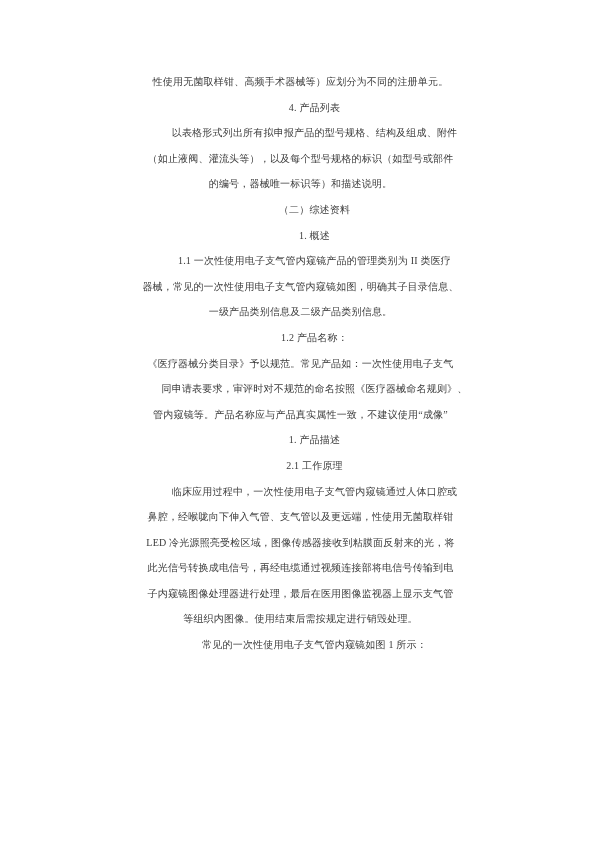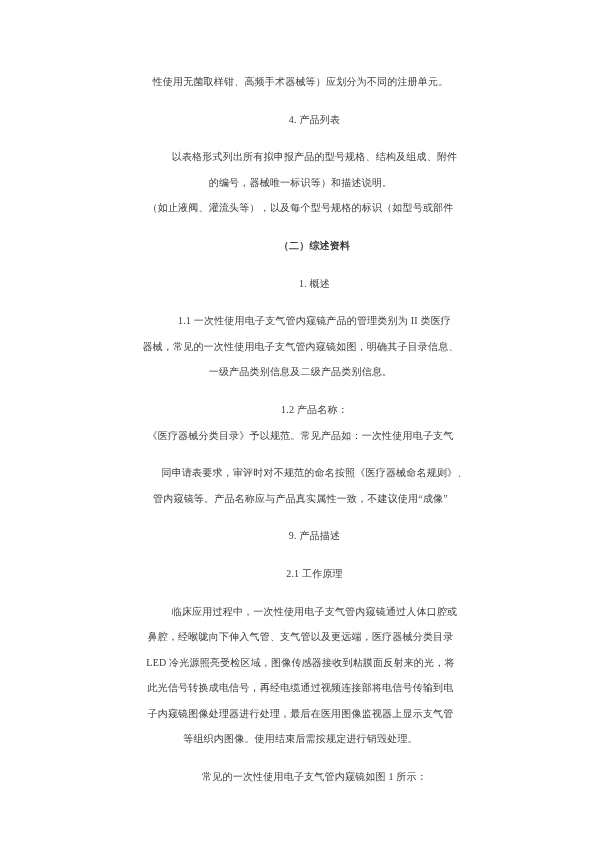--- a/index.html
+++ b/index.html
@@ -30,48 +30,47 @@
     height: 25.6px;
     line-height: 25.6px;
     font-size: 10px;
     letter-spacing: 0.2px;
     white-space: nowrap;
     color: var(--text-color);
     text-align: center;
   }
   .line.indent {
     padding-left: 28px;
-    margin-top: 12px;
   }
   .line.bold {
-    font-weight: 700;
+    font-weight: 400;
   }
 </style>
 </head>
 <body>
 
 <div class="page">
   <div class="doc-body" id="doc-body">
       <div class="line">性使用无菌取样钳、高频手术器械等）应划分为不同的注册单元。</div>
       <div class="line indent">4. 产品列表</div>
       <div class="line indent">以表格形式列出所有拟申报产品的型号规格、结构及组成、附件</div>
+      <div class="line">（如止液阀、灌流头等），以及每个型号规格的标识（如型号或部件</div>
       <div class="line">的编号，器械唯一标识等）和描述说明。</div>
-      <div class="line">（如止液阀、灌流头等），以及每个型号规格的标识（如型号或部件</div>
       <div class="line indent bold">（二）综述资料</div>
       <div class="line indent">1. 概述</div>
       <div class="line indent">1.1 一次性使用电子支气管内窥镜产品的管理类别为 II 类医疗</div>
       <div class="line">器械，常见的一次性使用电子支气管内窥镜如图，明确其子目录信息、</div>
       <div class="line">一级产品类别信息及二级产品类别信息。</div>
       <div class="line indent">1.2 产品名称：</div>
       <div class="line">《医疗器械分类目录》予以规范。常见产品如：一次性使用电子支气</div>
       <div class="line indent">同申请表要求，审评时对不规范的命名按照《医疗器械命名规则》、</div>
       <div class="line">管内窥镜等。产品名称应与产品真实属性一致，不建议使用“成像”</div>
-      <div class="line indent">9. 产品描述</div>
+      <div class="line indent">1. 产品描述</div>
       <div class="line indent">2.1 工作原理</div>
       <div class="line indent">临床应用过程中，一次性使用电子支气管内窥镜通过人体口腔或</div>
-      <div class="line">鼻腔，经喉咙向下伸入气管、支气管以及更远端，医疗器械分类目录</div>
+      <div class="line">鼻腔，经喉咙向下伸入气管、支气管以及更远端，性使用无菌取样钳</div>
       <div class="line">LED 冷光源照亮受检区域，图像传感器接收到粘膜面反射来的光，将</div>
       <div class="line">此光信号转换成电信号，再经电缆通过视频连接部将电信号传输到电</div>
       <div class="line">子内窥镜图像处理器进行处理，最后在医用图像监视器上显示支气管</div>
       <div class="line">等组织内图像。使用结束后需按规定进行销毁处理。</div>
       <div class="line indent">常见的一次性使用电子支气管内窥镜如图 1 所示：</div>
     </div>
 </div>
 
 </body></html>

